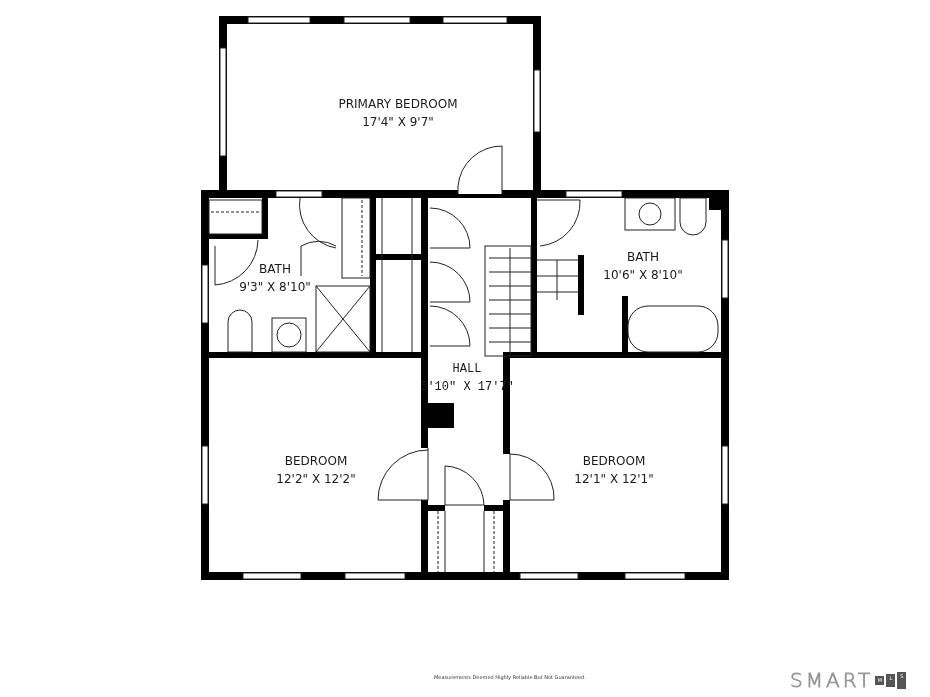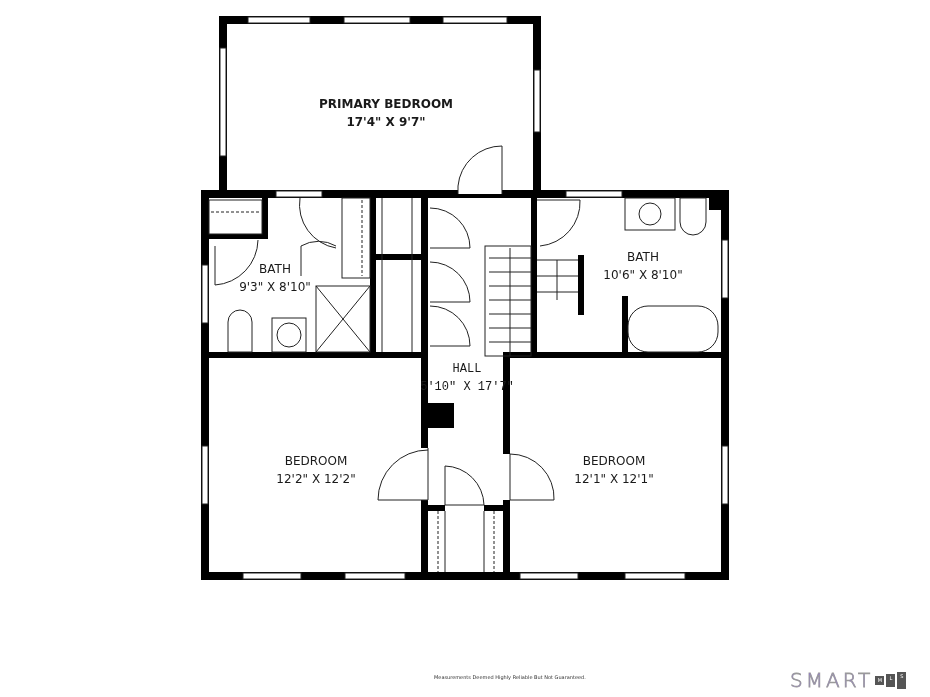--- a/index.html
+++ b/index.html
@@ -1,21 +1,21 @@
 <!DOCTYPE html>
 <html><head>
 <meta charset="utf-8">
 <style>
   html, body { margin: 0; padding: 0; background: #ffffff; }
   body { width: 930px; height: 697px; position: relative; overflow: hidden; font-family: "DejaVu Sans", sans-serif; }
   svg { position: absolute; left: 0; top: 0; }
   .room-label { position: absolute; text-align: center; color: #1a1a1a; font-size: 12px; line-height: 18px; white-space: nowrap; transform: translateX(-50%); }
   .footer-note { position: absolute; left: 434px; top: 674px; font-size: 5px; color: #333; white-space: nowrap; }
   .brand { position: absolute; left: 790px; top: 668px; display: flex; align-items: center; }
-  .brand-word { font-family: "DejaVu Sans", sans-serif; font-size: 20px; letter-spacing: 3px; color: #8b5cf6; -webkit-text-stroke: 0.8px #9a9a9a; font-weight: 300; }
+  .brand-word { font-family: "DejaVu Sans", sans-serif; font-size: 20px; letter-spacing: 3px; color: #737373; -webkit-text-stroke: 0.8px #9a9a9a; font-weight: 300; }
   .brand-box { display: inline-block; width: 9px; background: #555; margin-left: 2px; color: #fff; font-size: 5px; text-align: center; line-height: 9px; }
 </style>
 </head>
 <body>
 
 <svg width="930" height="697" viewBox="0 0 930 697" xmlns="http://www.w3.org/2000/svg">
   <g fill="#000">
 
     <rect x="219" y="16" width="322" height="8"></rect>
     <rect x="219" y="16" width="8" height="178"></rect>
@@ -117,21 +117,21 @@
     <path d="M680 198 L706 198 L706 222 A13 13 0 0 1 680 222 Z"></path>
     <rect x="628" y="306" width="90" height="46" rx="20"></rect>
 
     <line x1="438" y1="511" x2="438" y2="572" stroke-dasharray="3,2"></line>
     <line x1="494" y1="511" x2="494" y2="572" stroke-dasharray="3,2"></line>
     <line x1="445" y1="511" x2="445" y2="572"></line>
     <line x1="484" y1="511" x2="484" y2="572"></line>
   </g>
 </svg>
 
-<div class="room-label" style="left:386px;top:95px;font-weight:bold;">
+<div class="room-label" style="left:398px;top:95px;">
   <div>PRIMARY BEDROOM</div>
   <div>17'4" X 9'7"</div>
 </div>
 <div class="room-label" style="left:275px;top:260px;">
   <div>BATH</div>
   <div>9'3" X 8'10"</div>
 </div>
 <div class="room-label" style="left:643px;top:248px;">
   <div>BATH</div>
   <div>10'6" X 8'10"</div>

